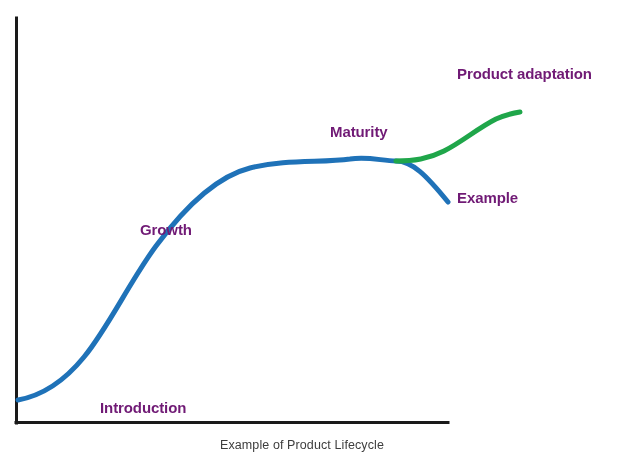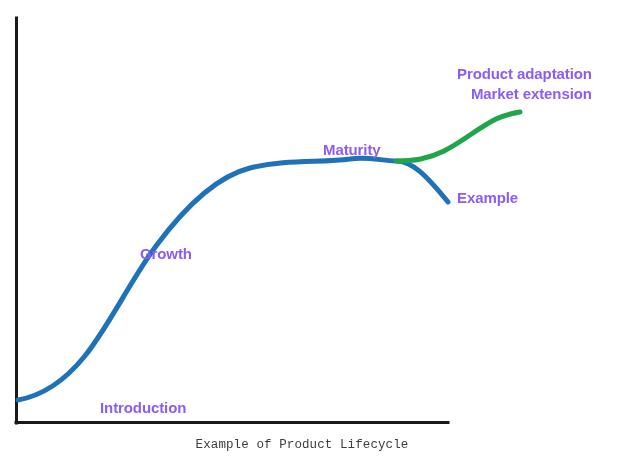--- a/index.html
+++ b/index.html
@@ -35,40 +35,40 @@
   .curve {
     fill: none;
     stroke-linecap: round;
     stroke-linejoin: round;
   }
   .stage-label {
     position: absolute;
     font-family: "Liberation Sans", sans-serif;
     font-weight: bold;
     font-size: 15px;
-    color: #8b5cf6;
+    color: #701a75;
     white-space: nowrap;
     letter-spacing: -0.1px;
     line-height: 1.32;
   }
   .stage-label.multi {
     text-align: right;
   }
   #label-introduction { left: 52px;  top: 398px; margin-left: 48px; }
-  #label-growth       { left: 140px; top: 244px; }
-  #label-maturity     { left: 323px; top: 122px; margin-top: 18px; }
+  #label-growth       { left: 140px; top: 220px; }
+  #label-maturity     { left: 330px; top: 122px; }
   #label-decline      { left: 457px; top: 188px; }
   #label-adaptation   { left: 457px; top: 64px;  }
   #caption {
     position: absolute;
     left: 0;
     top: 438px;
     width: 604px;
     text-align: center;
-    font-family: Liberation Mono, monospace;
+    font-family: Liberation Sans, sans-serif;
     font-size: 12.5px;
     font-weight: normal;
     color: #3d3d3d;
     letter-spacing: 0.1px;
   }
 </style>
 </head>
 <body>
 
 <div id="stage">
@@ -87,18 +87,17 @@
   <div class="stage-label" id="label-introduction">Introduction</div>
 
   <div class="stage-label" id="label-growth">Growth</div>
 
   <div class="stage-label" id="label-maturity">Maturity</div>
 
   <div class="stage-label" id="label-decline">Example</div>
 
   <div class="stage-label multi" id="label-adaptation">
     <div>Product adaptation</div>
-    <div>Market extension</div>
   </div>
 
   <div id="caption">Example of Product Lifecycle</div>
 
 </div>
 
 </body></html>

